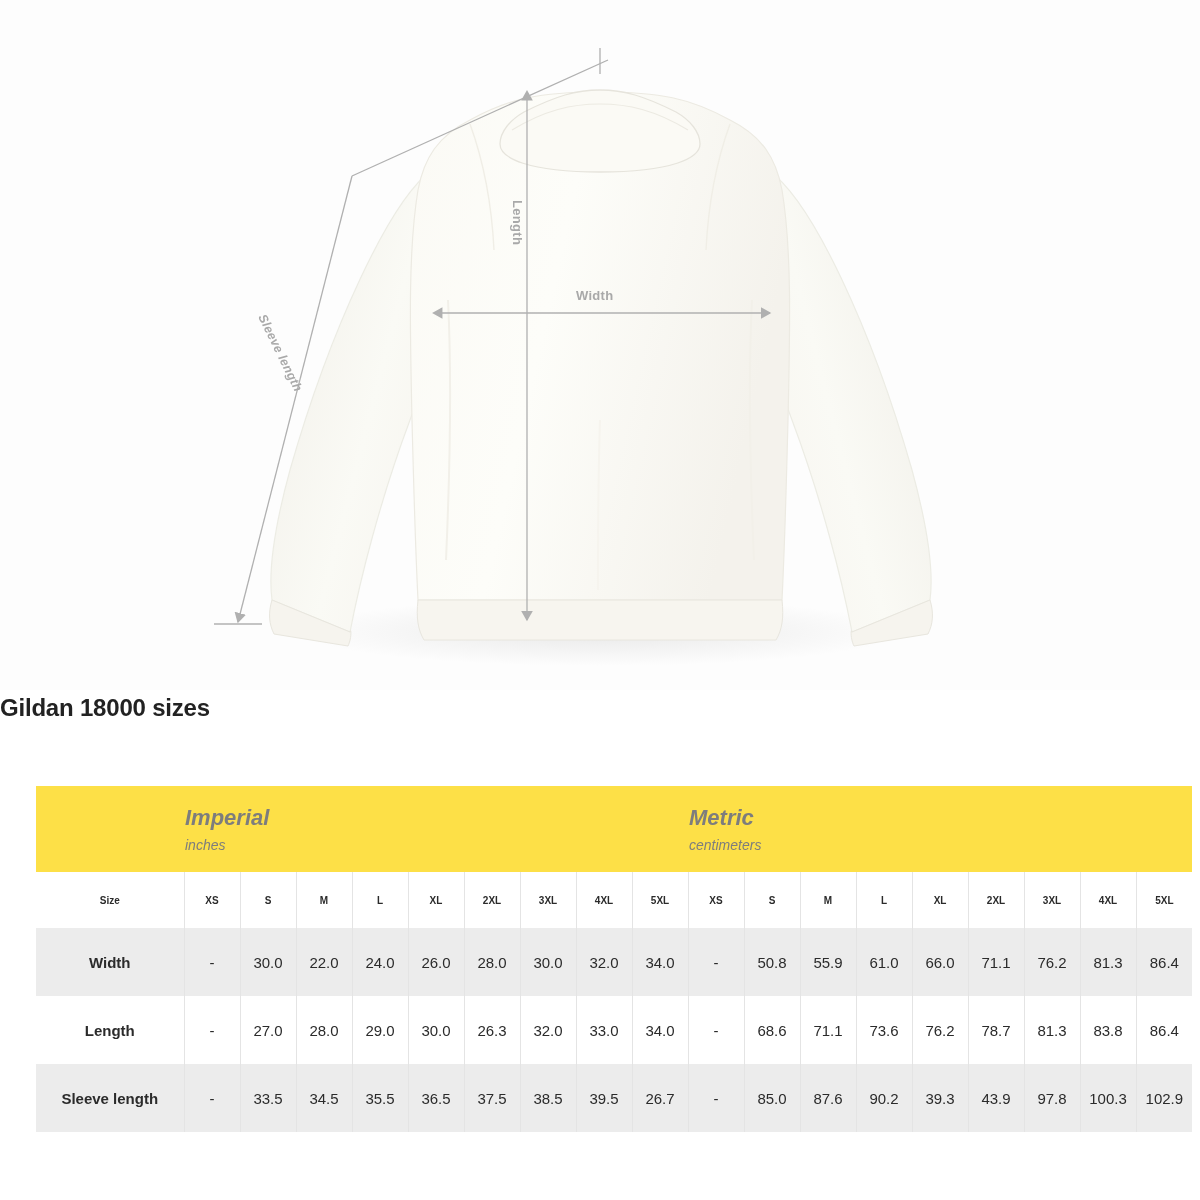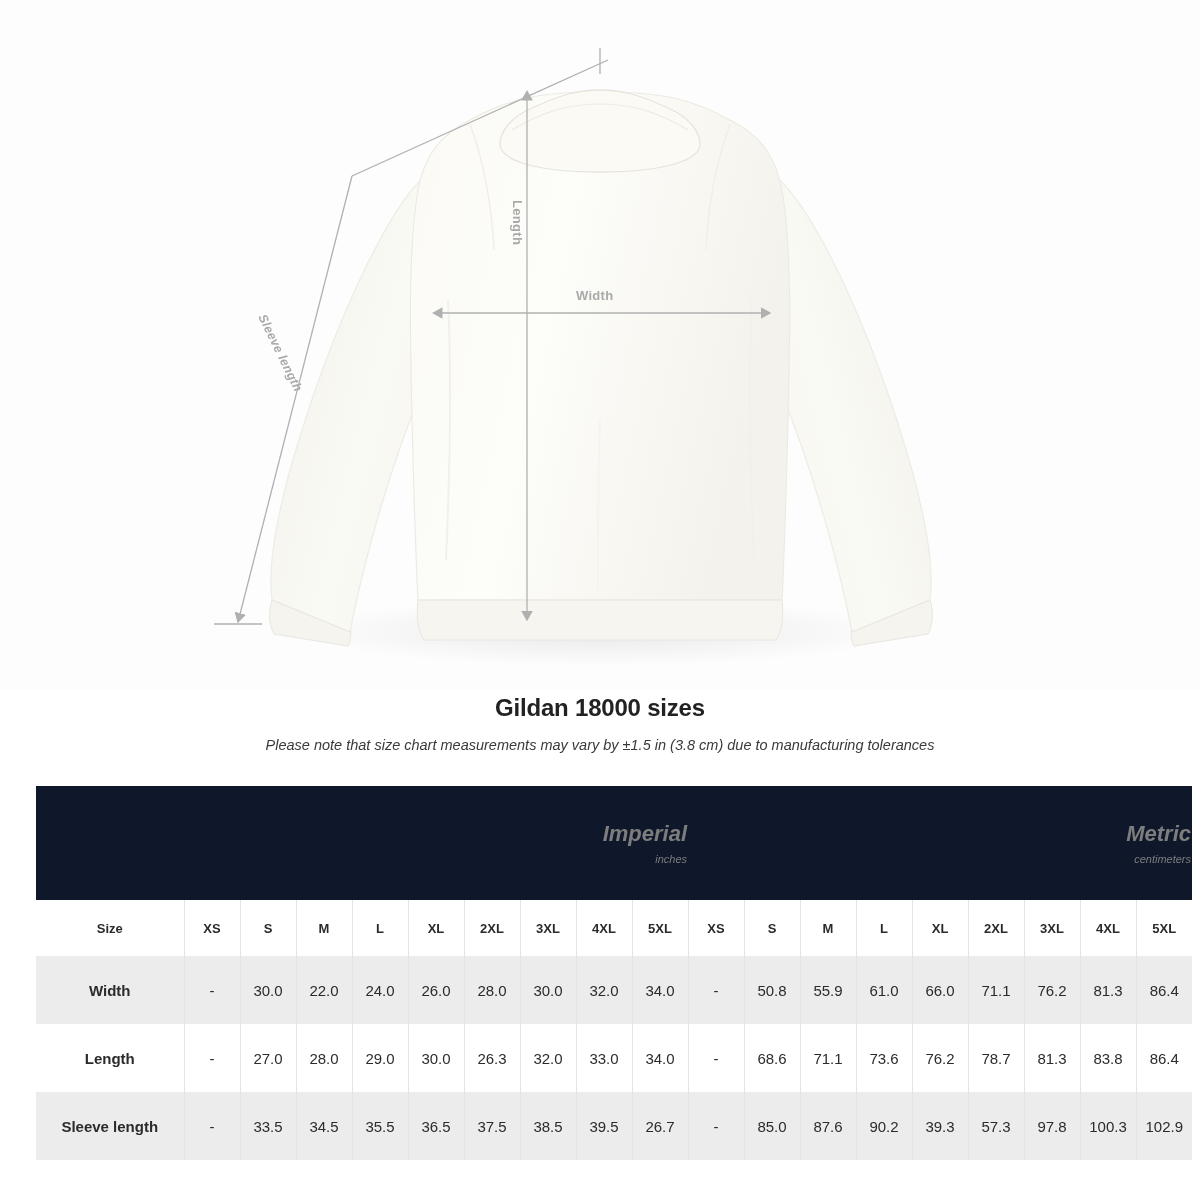--- a/index.html
+++ b/index.html
@@ -51,21 +51,20 @@
     transform-origin: left top;
     font-style: italic;
     font-size: 12.5px;
   }
 
   
   #title-block {
     position: absolute;
     left: 0; top: 694px;
     width: 1200px;
-    text-align: center;
   }
   #chart-title {
     font-size: 24px;
     font-weight: bold;
     color: #222222;
     margin: 0;
     letter-spacing: -0.2px;
   }
   #chart-note {
     font-size: 14.5px;
@@ -79,48 +78,48 @@
     position: absolute;
     left: 36px; top: 786px;
     width: 1128px;
   }
   table.size-table {
     width: 1128px;
     border-collapse: collapse;
     table-layout: fixed;
   }
   table.size-table tr.unit-row td {
-    background: #0f172a;
-    height: 114px;
+    background: #fde047;
+    height: 86px;
     vertical-align: middle;
-    text-align: right;
+    text-align: left;
     border: none;
   }
   td.unit-cell .unit-name {
     font-size: 22px;
     font-weight: bold;
     font-style: italic;
     color: #7d7d7d;
     line-height: 1.2;
   }
   td.unit-cell .unit-sub {
-    font-size: 11px;
+    font-size: 14px;
     font-style: italic;
     color: #7d7d7d;
     margin-top: 6px;
   }
   .rowlabel-col { width: 148px; }
   .data-col { width: 56px; }
 
   table.size-table tr.header-row td {
     background: #ffffff;
     height: 56px;
     text-align: center;
     vertical-align: middle;
-    font-size: 13px;
+    font-size: 10px;
     font-weight: bold;
     color: #2b2b2b;
     border-right: 1px solid #e4e4e4;
   }
   table.size-table tr.header-row td:last-child { border-right: none; }
 
   table.size-table tr.data-row td {
     height: 68px;
     text-align: center;
     vertical-align: middle;
@@ -223,21 +222,20 @@
       <line x1="214" y1="624" x2="262" y2="624" stroke="#b0b0b0" stroke-width="1.3"></line>
     </svg>
 
     <div class="dim-label" id="label-length">Length</div>
     <div class="dim-label" id="label-width">Width</div>
     <div class="dim-label" id="label-sleeve">Sleeve length</div>
   </div>
 
   <div id="title-block">
     <h1 id="chart-title">Gildan 18000 sizes</h1>
-    <p id="chart-note">Please note that size chart measurements may vary by ±1.5 in (3.8 cm) due to manufacturing tolerances</p>
   </div>
 
   <div id="size-table-wrap">
     <table class="size-table">
       <colgroup>
         <col class="rowlabel-col">
         <col class="data-col">
           <col class="data-col">
           <col class="data-col">
         <col class="data-col">
@@ -345,21 +343,21 @@
           <td>36.5</td>
           <td>37.5</td>
           <td>38.5</td>
           <td>39.5</td>
           <td>26.7</td>
           <td>-</td>
           <td>85.0</td>
           <td>87.6</td>
           <td>90.2</td>
           <td>39.3</td>
-          <td>57.3</td>
+          <td>43.9</td>
           <td>97.8</td>
           <td>100.3</td>
           <td>102.9</td>
         </tr>
       </tbody>
     </table>
   </div>
 
 </div>
 

